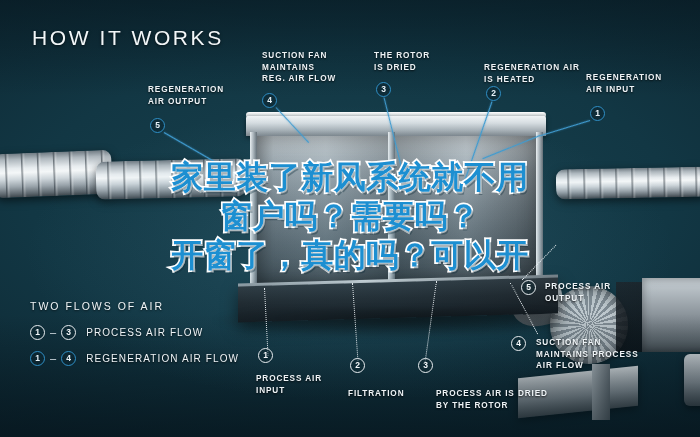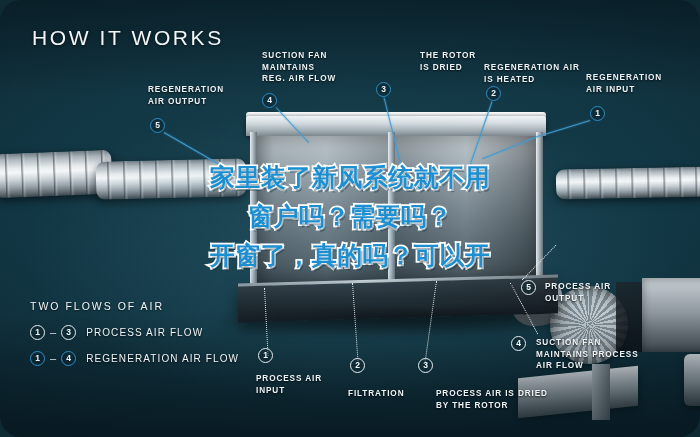--- a/index.html
+++ b/index.html
@@ -7,21 +7,20 @@
   body{
     width:700px;height:437px;overflow:hidden;
     background:#0e2a33;
     font-family:"Liberation Sans","DejaVu Sans",sans-serif;
     -webkit-font-smoothing:antialiased;
   }
   #stage{
     position:relative;width:700px;height:437px;overflow:hidden;
     background:
       radial-gradient(120% 90% at 50% 46%, #18414e 0%, #123744 38%, #0d2732 70%, #0a1f28 100%);
-    border-radius: 21px;
   }
   
   .vignette{
     position:absolute;inset:0;
     background:
       radial-gradient(75% 55% at 50% 58%, rgba(90,150,175,.18) 0%, rgba(20,60,75,0) 62%),
       linear-gradient(180deg, rgba(6,22,30,.55) 0%, rgba(6,22,30,0) 22%, rgba(6,22,30,0) 72%, rgba(5,18,25,.65) 100%);
     pointer-events:none;
   }
 
@@ -185,21 +184,21 @@
     color:#eef3f6;text-transform:uppercase;
     text-shadow:0 1px 2px rgba(0,0,0,.7);
   }
 
   
   #headline{
     position:absolute;left:0;right:0;top:158px;
     text-align:center;
     font-family:"DejaVu Sans","Liberation Sans",sans-serif;
     font-weight:700;
-    font-size:25px;
+    font-size:32px;
     line-height:39px;
     letter-spacing:.5px;
     color:#1d8fd1;
     -webkit-text-stroke:3.4px #ffffff;
     paint-order:stroke fill;
     text-shadow:
       0 0 1px #ffffff,
       2px 3px 0 rgba(10,40,55,.35);
     pointer-events:none;
   }
@@ -244,21 +243,21 @@
 AIR OUTPUT</div>
   <div class="badge blue" style="left:150px;top:118px;">5</div>
   <div class="leader blue" style="left:164px;top:132px;width:78px;transform:rotate(30deg);"></div>
 
   <div class="callout-text" style="left:262px;top:50px;">SUCTION FAN
 MAINTAINS
 REG. AIR FLOW</div>
   <div class="badge blue" style="left:262px;top:93px;">4</div>
   <div class="leader blue" style="left:276px;top:107px;width:48px;transform:rotate(47deg);"></div>
 
-  <div class="callout-text" style="left:374px;top:50px;margin-left:46px;">THE ROTOR
+  <div class="callout-text" style="left:374px;top:50px;">THE ROTOR
 IS DRIED</div>
   <div class="badge blue" style="left:376px;top:82px;">3</div>
   <div class="leader blue" style="left:384px;top:97px;width:86px;transform:rotate(76deg);"></div>
 
   <div class="callout-text" style="left:484px;top:62px;">REGENERATION AIR
 IS HEATED</div>
   <div class="badge blue" style="left:486px;top:86px;">2</div>
   <div class="leader blue" style="left:492px;top:101px;width:92px;transform:rotate(109deg);"></div>
 
   <div class="callout-text" style="left:586px;top:72px;">REGENERATION

